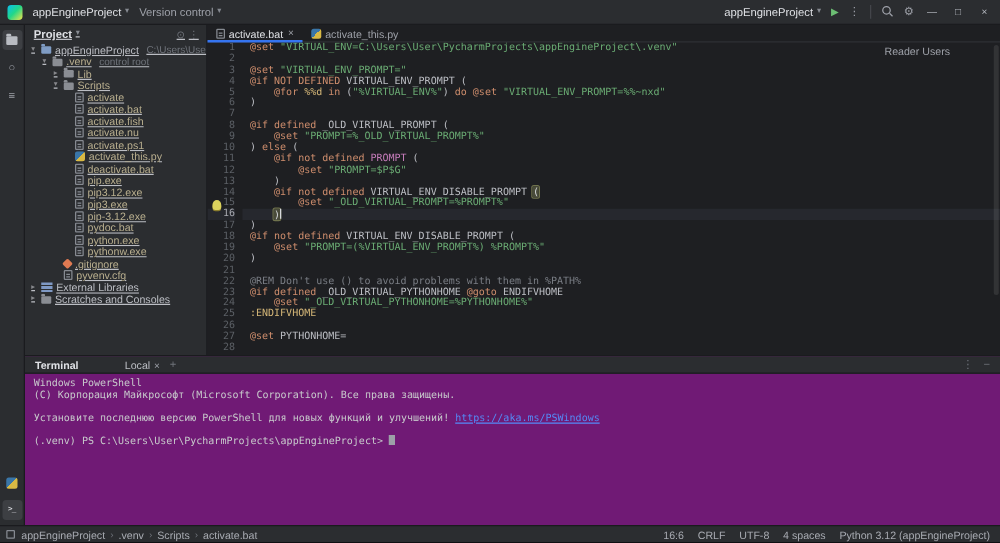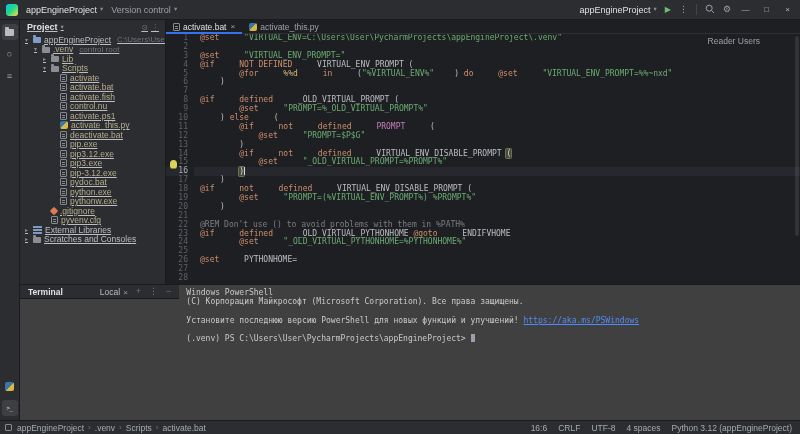--- a/index.html
+++ b/index.html
@@ -85,32 +85,32 @@
   .tab .close{ font-size:8px; color:#9da0a8; margin-left:1px; }
   .reader-mode{ position:absolute; top:16px; right:40px; font-size:8.5px; color:#9da0a8; z-index:3; }
   .editor-body{ flex:1; display:flex; position:relative; overflow:hidden;
     font-family:"DejaVu Sans Mono","Liberation Mono",monospace; font-size:8px; }
   .gutter{ width:28px; flex:0 0 28px; text-align:right; padding-right:6px; color:#5c6066; }
   .gl{ height:8.9px; line-height:8.9px; }
   .gl.cur{ color:#a9abb2; background:#26282e; }
   .code{ flex:1; min-width:0; }
   .cl{ height:8.9px; line-height:8.9px; white-space:pre; padding-left:6px; }
   .cl.cur{ background:#26282e; }
-  .tok-k{ color:#cf8e6d; } .tok-s{ color:#6aab73; } .tok-d{ color:#bcbec4;margin-left:20px; }
+  .tok-k{ color:#cf8e6d; } .tok-s{ color:#6aab73; } .tok-d{ color:#bcbec4; }
   .tok-c{ color:#7a7e85; } .tok-v{ color:#c77dbb; } .tok-y{ color:#d5b778; }
   .tok-m{ color:#d6d9dd; background:#494b3a; box-shadow:0 0 0 1px #70734d; border-radius:1px; }
   .caret{ display:inline-block; width:1px; height:8px; background:#d7d9dd; vertical-align:-1px; }
   .bulb{ position:absolute; left:4px; top:126px; width:7px; height:8px; border-radius:50% 50% 35% 35%;
     background:#dbd25d; box-shadow:0 1px 0 #8a7d2e; z-index:2; }
   .esb{ position:absolute; right:0; top:0; bottom:0; width:6px; }
   .esb .thumb{ position:absolute; right:1px; top:2px; width:4px; height:200px;
     background:rgba(255,255,255,0.09); border-radius:2px; }
   
-  .terminal{ flex:1 1 auto; background:#404040; border-top:1px solid #1a1b1e;
-    display:flex; flex-direction:row; min-height:0; }
+  .terminal{ flex:1 1 auto; background:#701a75; border-top:1px solid #1a1b1e;
+    display:flex; flex-direction:column; min-height:0; }
   .t-header{ height:14px; flex:0 0 14px; background:#2b2d30; border-bottom:1px solid #1a1b1e;
     display:flex; align-items:center; gap:8px; padding:0 8px; font-size:8.5px; }
   .t-title{ color:#dfe1e5; font-weight:bold; }
   .t-tab{ display:flex; align-items:flex-end; gap:3px; color:#bcbec4;padding-left:29px; }
   .t-tab .close{ font-size:8px; color:#9da0a8; }
   .t-hicon{ color:#6f737a; font-size:9px; line-height:1; }
   .t-right{ margin-left:auto; display:flex; align-items:center; gap:8px; }
   .t-body{ flex:1; padding:3px 7px; font-family:"DejaVu Sans Mono","Liberation Mono",monospace;
     font-size:8px; color:#c8cacc; overflow:hidden; }
   .tl{ height:9.3px; line-height:9.3px; white-space:pre; }
@@ -224,21 +224,21 @@
                 <span class="lab warm">activate.bat</span>
               </div>
               <div class="tree-row" style="padding-left: 30px;">
                 <span class="chev"></span>
                 <span class="ic ic-file"></span>
                 <span class="lab warm">activate.fish</span>
               </div>
               <div class="tree-row" style="padding-left: 30px;">
                 <span class="chev"></span>
                 <span class="ic ic-file"></span>
-                <span class="lab warm">control.nu</span>
+                <span class="lab warm">activate.nu</span>
               </div>
               <div class="tree-row" style="padding-left: 30px;">
                 <span class="chev"></span>
                 <span class="ic ic-file"></span>
                 <span class="lab warm">activate.ps1</span>
               </div>
               <div class="tree-row" style="padding-left: 30px;">
                 <span class="chev"></span>
                 <span class="ic ic-file-python"></span>
                 <span class="lab warm">activate_this.py</span>
@@ -368,20 +368,21 @@
                 <div class="cl"><span class="tok-d">        </span><span class="tok-k">@set</span><span class="tok-d"> </span><span class="tok-s">"_OLD_VIRTUAL_PROMPT=%PROMPT%"</span></div>
                 <div class="cl cur"><span class="tok-d">    </span><span class="tok-m">)</span><span class="caret"></span></div>
                 <div class="cl"><span class="tok-d">)</span></div>
                 <div class="cl"><span class="tok-k">@if</span><span class="tok-d"> </span><span class="tok-k">not</span><span class="tok-d"> </span><span class="tok-k">defined</span><span class="tok-d"> VIRTUAL_ENV_DISABLE_PROMPT (</span></div>
                 <div class="cl"><span class="tok-d">    </span><span class="tok-k">@set</span><span class="tok-d"> </span><span class="tok-s">"PROMPT=(%VIRTUAL_ENV_PROMPT%) %PROMPT%"</span></div>
                 <div class="cl"><span class="tok-d">)</span></div>
                 <div class="cl"></div>
                 <div class="cl"><span class="tok-c">@REM Don't use () to avoid problems with them in %PATH%</span></div>
                 <div class="cl"><span class="tok-k">@if</span><span class="tok-d"> </span><span class="tok-k">defined</span><span class="tok-d"> _OLD_VIRTUAL_PYTHONHOME </span><span class="tok-k">@goto</span><span class="tok-d"> ENDIFVHOME</span></div>
                 <div class="cl"><span class="tok-d">    </span><span class="tok-k">@set</span><span class="tok-d"> </span><span class="tok-s">"_OLD_VIRTUAL_PYTHONHOME=%PYTHONHOME%"</span></div>
+                <div class="cl"><span class="tok-y">:ENDIFVHOME</span></div>
                 <div class="cl"></div>
                 <div class="cl"><span class="tok-k">@set</span><span class="tok-d"> PYTHONHOME=</span></div>
                 <div class="cl"></div>
               </div>
             <span class="bulb"></span>
             <div class="esb">
               <div class="thumb"></div>
             </div>
           </div>
         </div>

